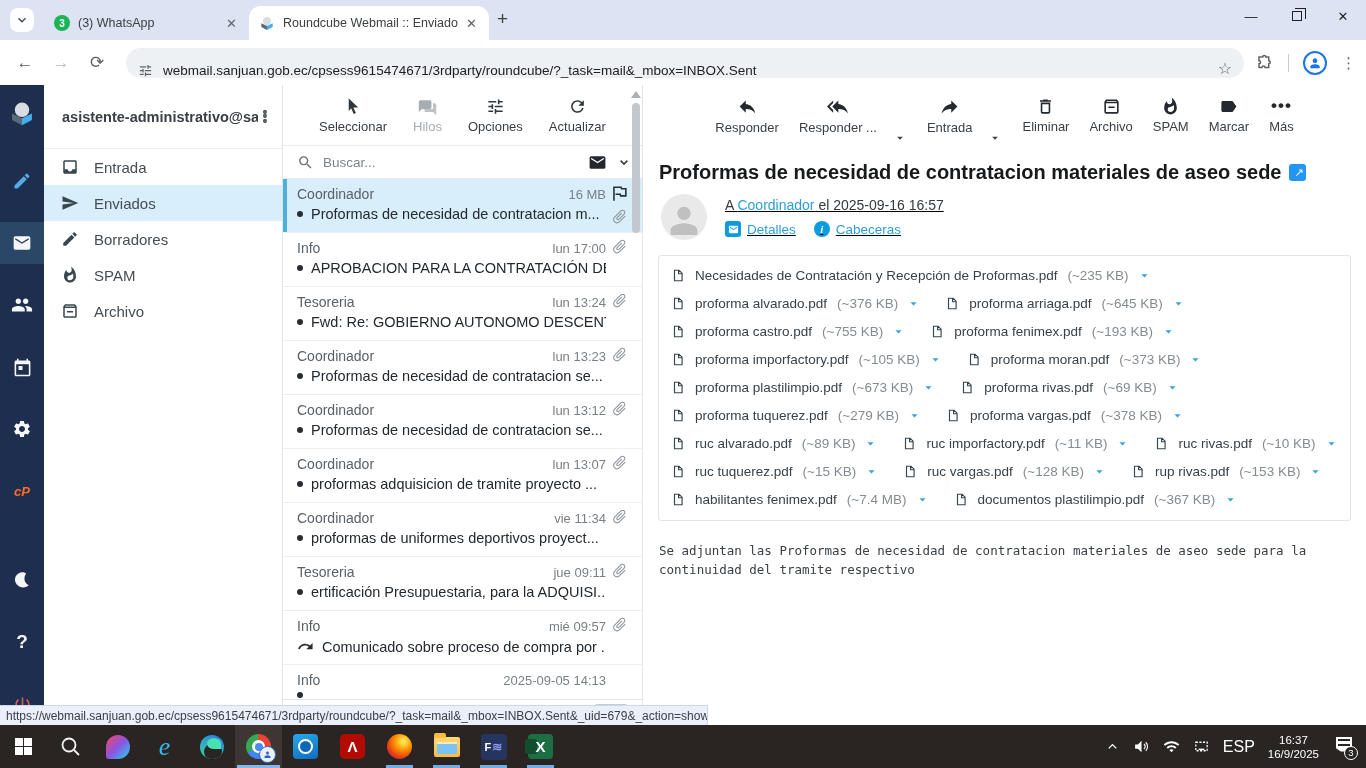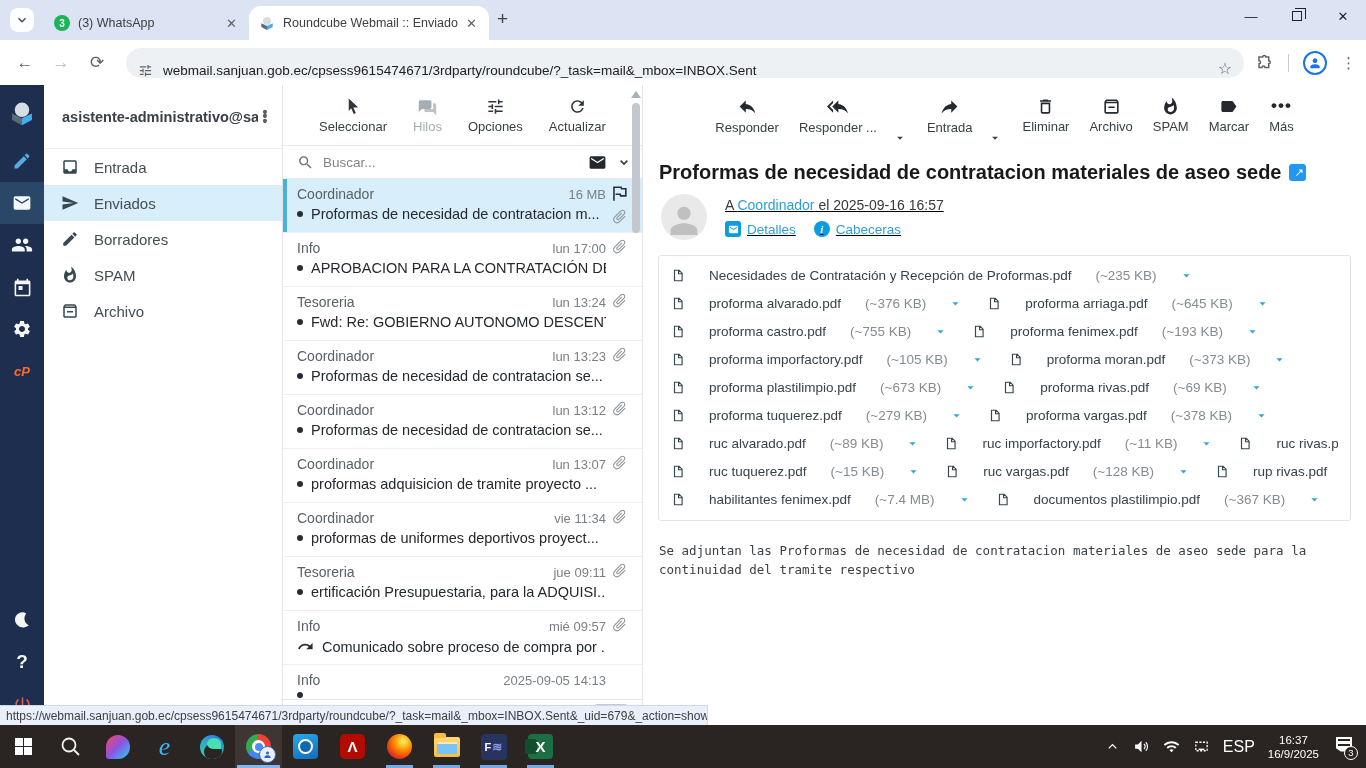--- a/index.html
+++ b/index.html
@@ -33,21 +33,21 @@
   .chrome-right { display:flex; align-items:center; gap:14px; margin-left:4px; }
   .ext-icon { color:#5f6368; }
   .chrome-sep { width:1px; height:18px; background:#c8cdd3; }
   .profile-icon { width:24px; height:24px; border-radius:50%; border:2px solid #1a73e8; color:#1a73e8; display:flex; align-items:center; justify-content:center; }
   .kebab { color:#5f6368; font-size:15px; letter-spacing:0; line-height:5px; }
 
   
   .app { position:absolute; top:85px; left:0; right:0; bottom:43px; display:flex; background:#fff; }
 
   
-  .rail { width:44px; background:#1e2e4e; display:flex; flex-direction:column; align-items:center; flex:0 0 auto; }
+  .rail { width:44px; background:#1e2e4e; display:flex; flex-direction:column; align-items:center; flex:0 0 auto;gap:20px; }
   .rail-item { width:44px; height:42px; display:flex; align-items:center; justify-content:center; color:#f4f6f8; }
   .rail-item.logo-item { height:55px; }
   .rail-item.active { background:#2a4767; }
   .rail-item.compose { color:#57abe4; }
   .rail-spacer { flex:1; }
   .cp-text { color:#ff6c2c; font-weight:bold; font-style:italic; font-size:13px; }
   .power-item { color:#e05b5b; }
 
   
   .folders { width:239px; border-right:1px solid #e2e5e8; display:flex; flex-direction:column; flex:0 0 auto; }
@@ -103,21 +103,21 @@
   .avatar { width:46px; height:46px; border-radius:50%; background:#e9e9e9; color:#c0c0c0; display:flex; align-items:flex-end; justify-content:center; overflow:hidden; flex:0 0 auto; }
   .meta-lines { padding-top:2px;text-decoration:underline; }
   .meta-to { font-size:14px; color:#33393e; }
   .meta-link { color:#2aa0d8; }
   .meta-actions { display:flex; gap:18px; margin-top:7px; align-items:center; }
   .meta-action { display:flex; align-items:center; gap:6px; font-size:13.5px; color:#2aa0d8; }
   .mini-badge { width:16px; height:16px; border-radius:3px; background:#0a9be0; color:#fff; display:flex; align-items:center; justify-content:center; }
   .mini-round { width:16px; height:16px; border-radius:50%; background:#0a9be0; color:#fff; font-size:11px; font-weight:bold; font-style:italic; display:flex; align-items:center; justify-content:center; font-family:"Liberation Serif",serif; }
   .attach-box { margin:15px 15px 0 15px; border:1px solid #e0e4e7; border-radius:3px; padding:5px 12px 7px 12px; }
   .att-row { display:flex; align-items:center; height:28px; gap:24px; overflow:hidden; }
-  .att-item { display:inline-flex; align-items:center; gap:24px; white-space:nowrap; }
+  .att-item { display:inline-flex; align-items:center; gap:10px; white-space:nowrap; }
   .att-file-icon { color:#37474f; flex:0 0 auto; }
   .att-name { font-size:13.5px; color:#37424a; }
   .att-size { font-size:13.5px; color:#858c91; }
   .att-caret { color:#36a5dd; margin-left:-2px; }
   .mail-body { margin:20px 16px; font-family:"DejaVu Sans Mono","Liberation Mono",monospace; font-size:12.5px; color:#3a4045; line-height:19px; }
 
   
   .list-footer { height:26px; border-top:1px solid #e4e7e9; display:flex; align-items:center; justify-content:flex-end; padding:0 14px; gap:8px; flex:0 0 auto; }
   .page-box { width:34px; height:18px; border:1px solid #c7ccd1; border-radius:3px; }
 

